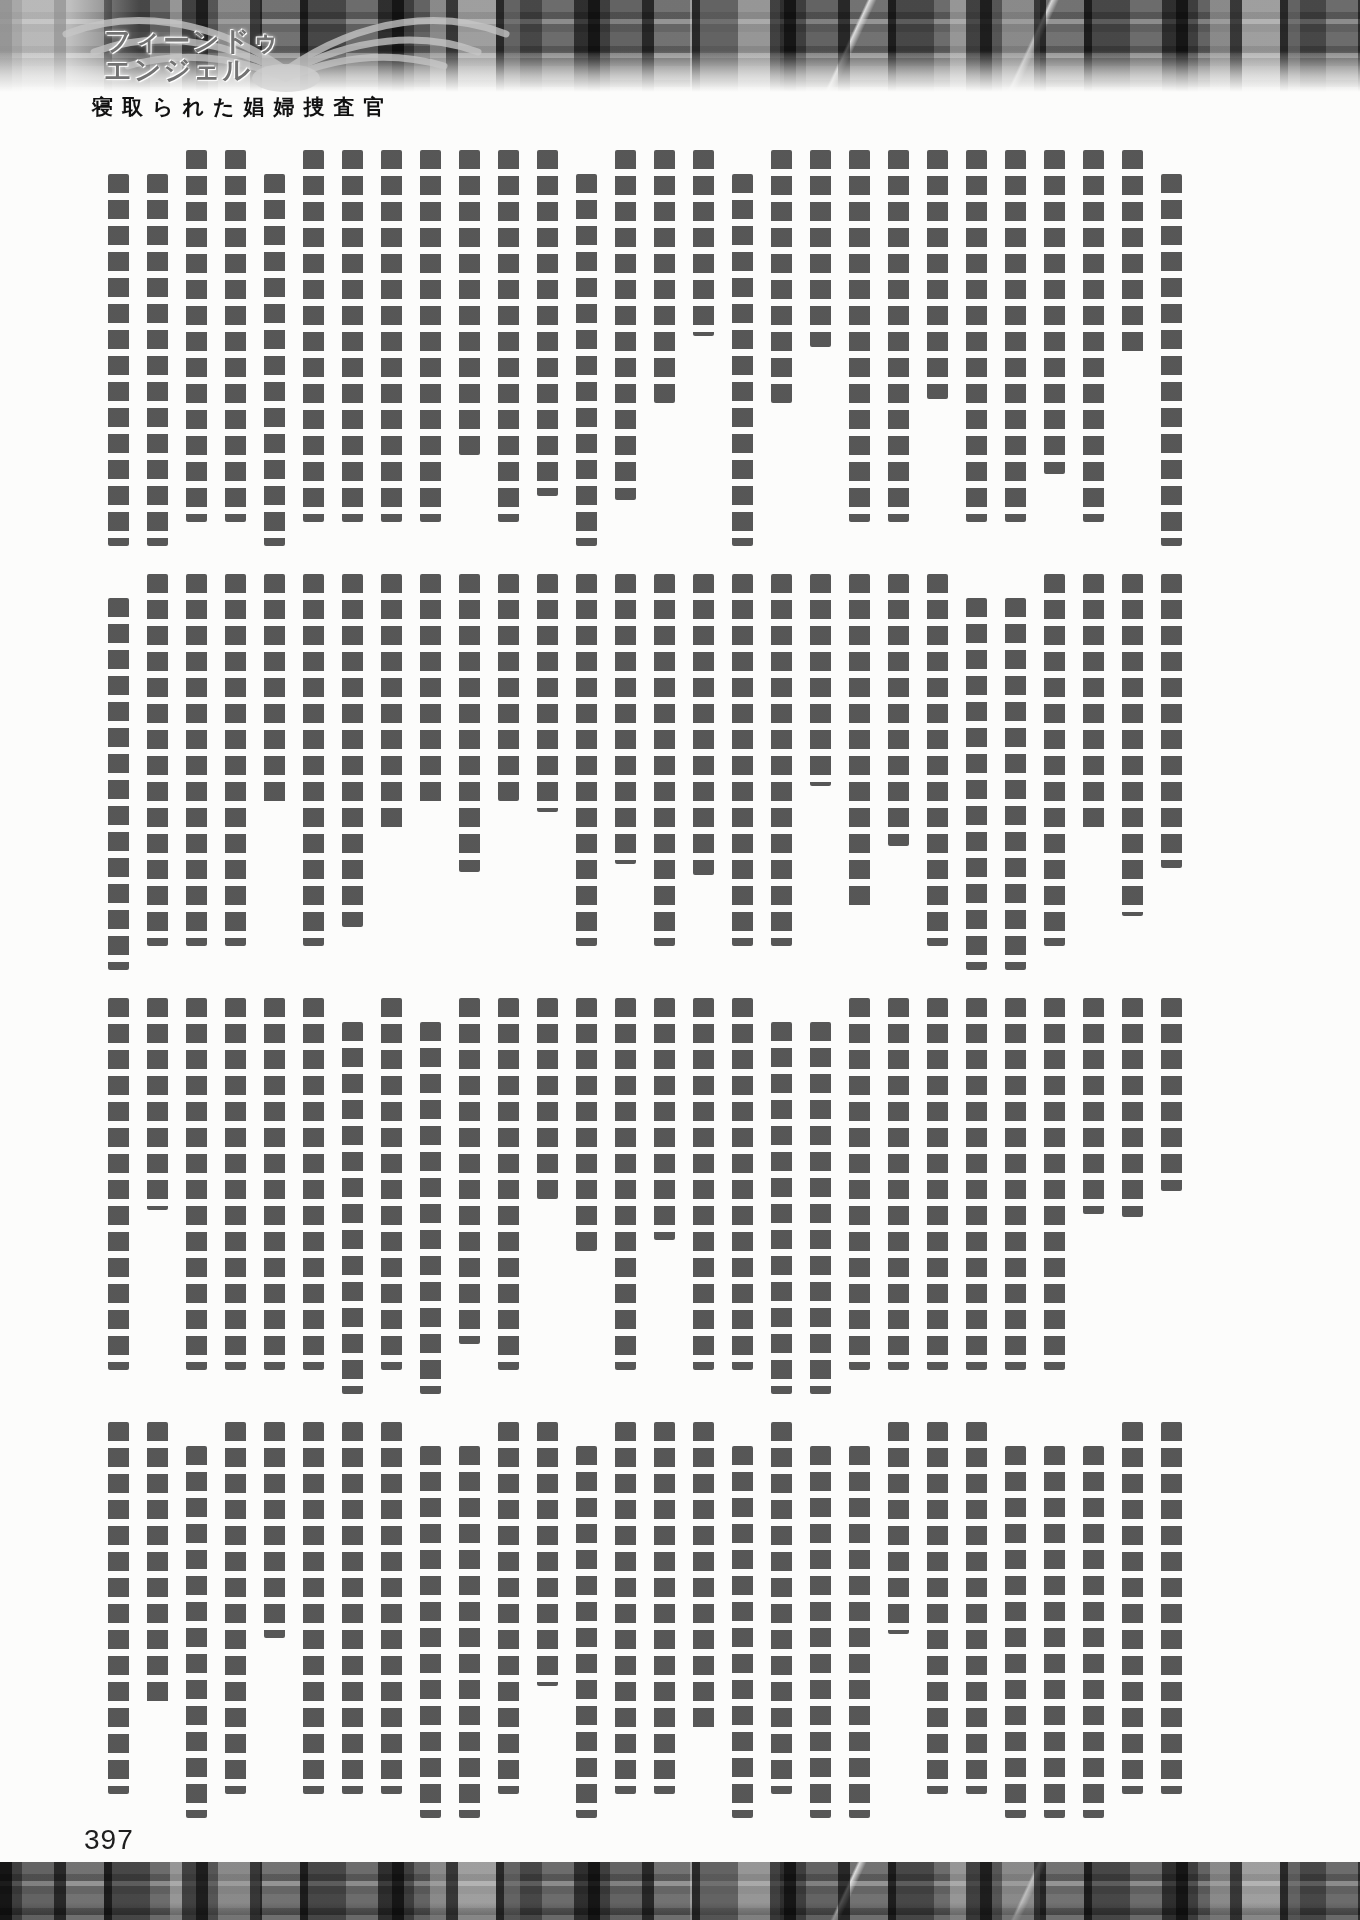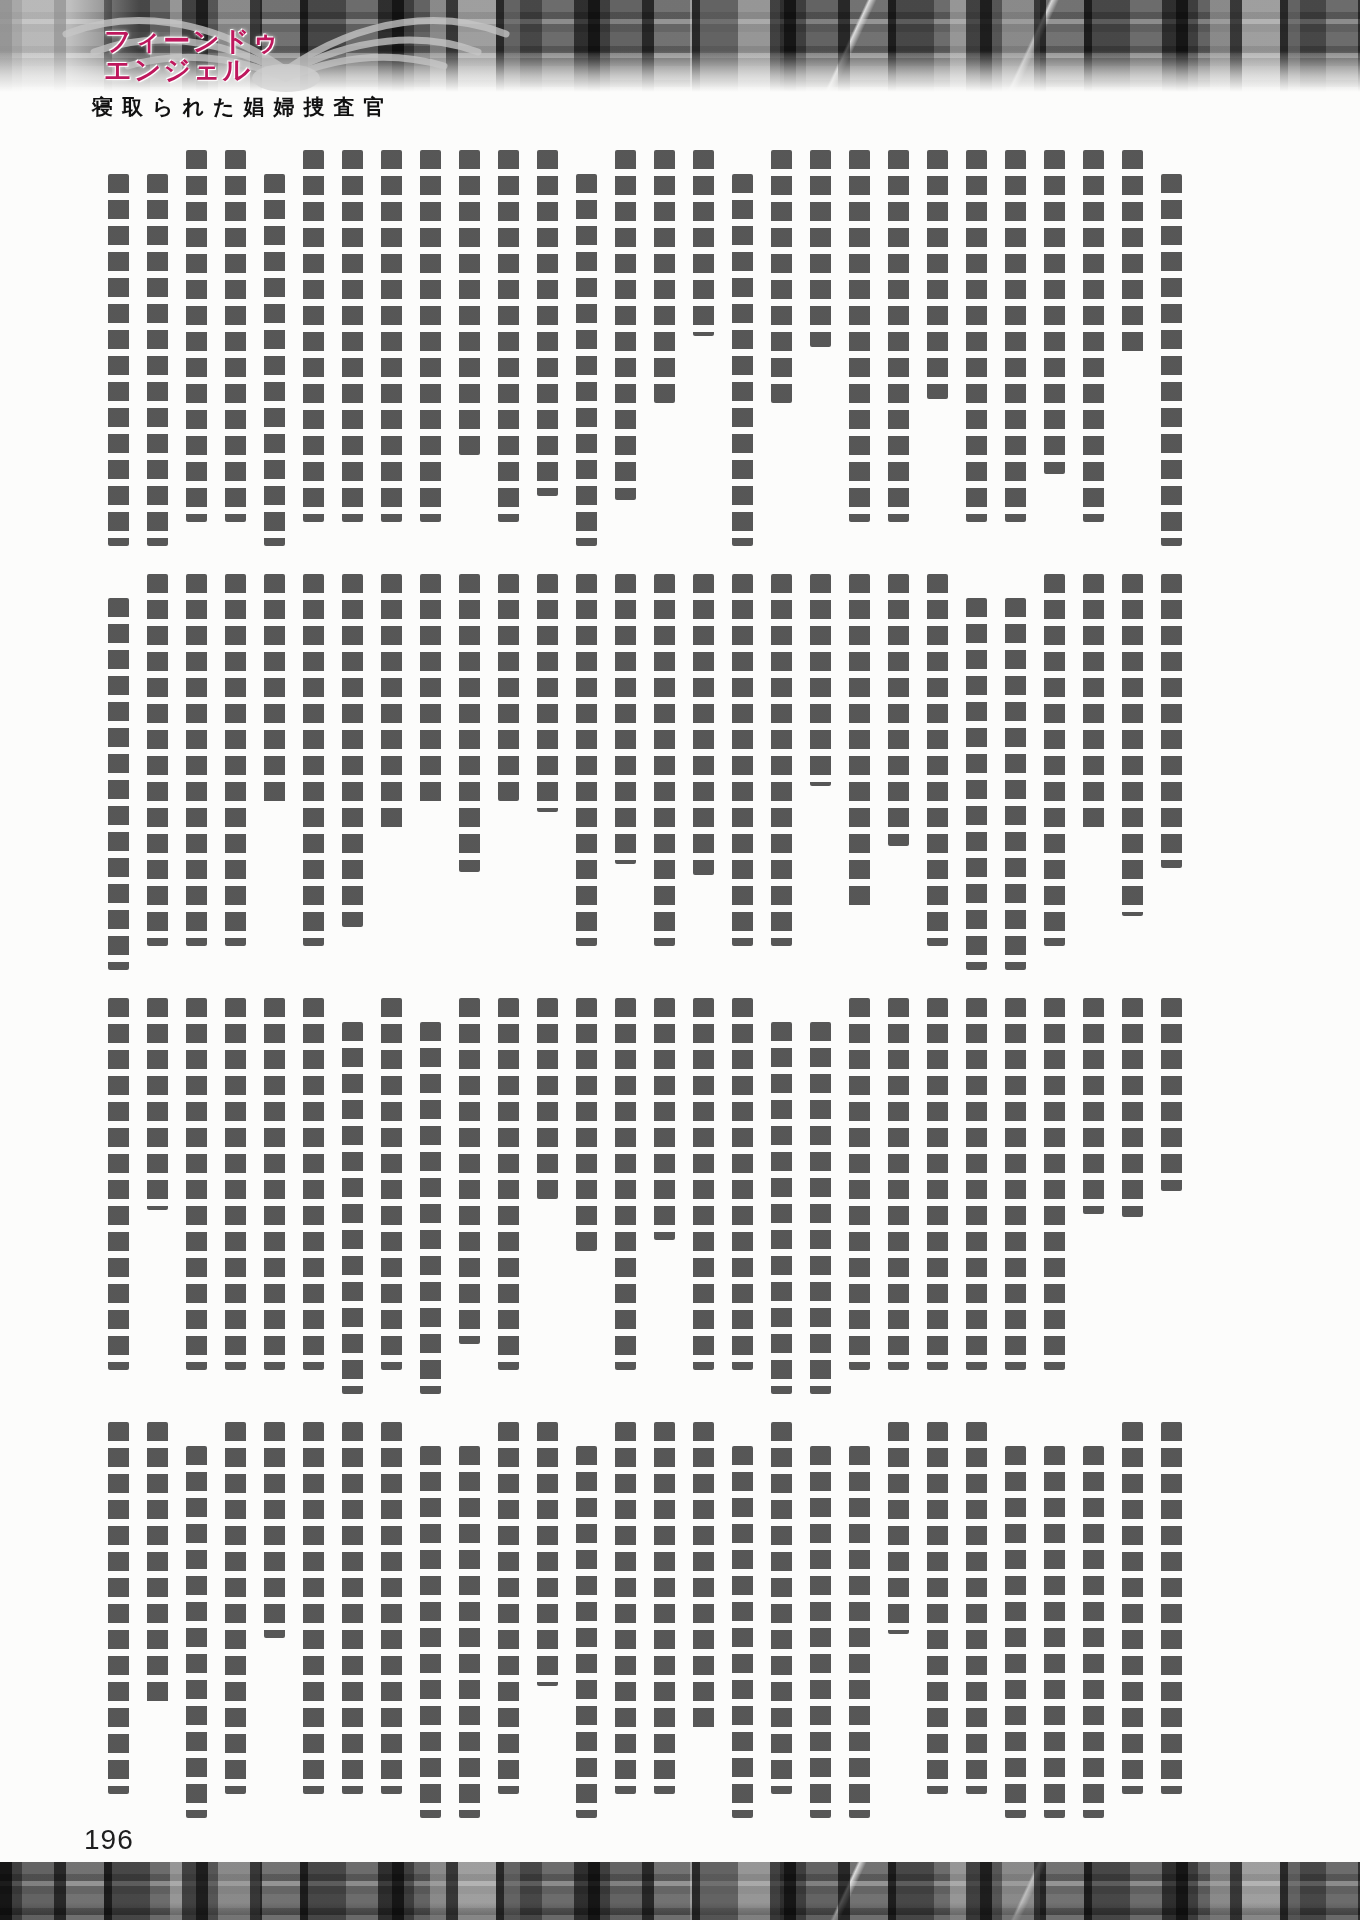--- a/index.html
+++ b/index.html
@@ -40,21 +40,21 @@
   .collage-bottom::after{
     content:"";position:absolute;inset:0;
     background:linear-gradient(0deg,rgba(0,0,0,.25) 0 4px,rgba(255,255,255,0) 30%);
   }
 
   
   .logo{position:absolute;top:6px;left:70px;width:430px;height:108px;}
   .wing{position:absolute;top:2px;left:-12px;width:456px;height:92px;opacity:.85;}
   .logo-kana{
     position:absolute;left:34px;top:20px;
-    color:#be185d;font-weight:bold;line-height:1.08;
+    color:#737373;font-weight:bold;line-height:1.08;
     font-size:27px;letter-spacing:2px;
     text-shadow:0 0 2px #fff,0 0 4px #fff,1px 1px 0 #fff,-1px -1px 0 #fff;
     white-space:nowrap;
   }
   .logo-name{
     position:absolute;left:205px;top:8px;
     color:#0d0d0d;font-weight:bold;font-size:74px;line-height:1;
     font-family:"DejaVu Serif","Liberation Serif",serif;
     text-shadow:0 0 3px #fff,1px 1px 0 #fff,-1px -1px 0 #fff;
     white-space:nowrap;
@@ -232,17 +232,17 @@
         <div class="tcol" style="height: 100%; margin-top: 0px;"></div>
         <div class="tcol" style="height: 100%; margin-top: 0px;"></div>
         <div class="tcol" style="height: 58%; margin-top: 0px;"></div>
         <div class="tcol" style="height: 100%; margin-top: 0px;"></div>
         <div class="tcol" style="height: 100%; margin-top: 24px;"></div>
         <div class="tcol" style="height: 77%; margin-top: 0px;"></div>
         <div class="tcol" style="height: 100%; margin-top: 0px;"></div>
       </div>
     </div>
 
-  <div class="page-number">196</div>
+  <div class="page-number">397</div>
 
   <div class="collage collage-bottom"></div>
 
 </div>
 
 </body></html>

